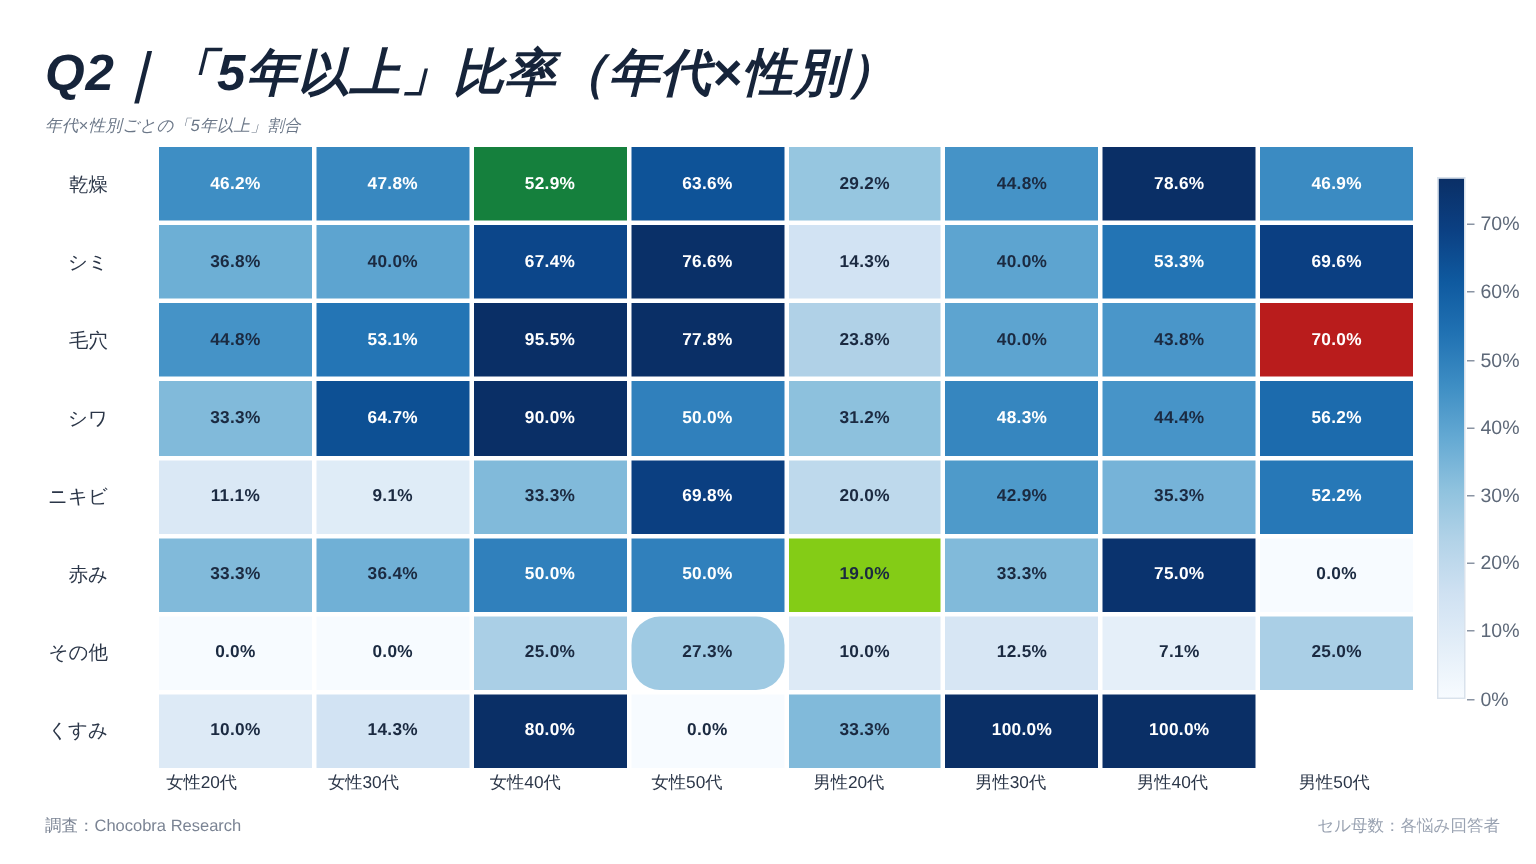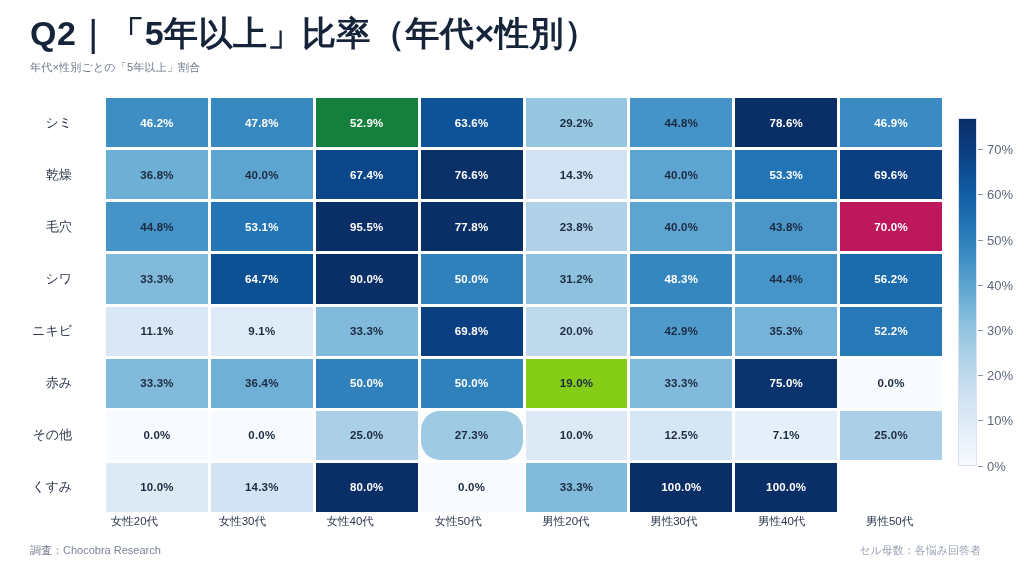--- a/index.html
+++ b/index.html
@@ -13,22 +13,23 @@
     font-family: "Liberation Sans", "DejaVu Sans", sans-serif;
     color: #1b2a41;
     overflow: hidden;
     position: relative;
   }
 
   
   #header {
     position: absolute;
     left: 30px;
-    top: 14px;
+    top: 30px;
     width: 960px;
+    font-style: italic;
   }
   #title {
     font-size: 34px;
     font-weight: bold;
     letter-spacing: 0.5px;
     color: #16243a;
     line-height: 1.16;
     white-space: nowrap;
   }
   #subtitle {
@@ -154,38 +155,38 @@
   
   #footer-left {
     position: absolute;
     left: 30px;
     top: 543px;
     font-size: 11px;
     color: #7b8494;
   }
   #footer-right {
     position: absolute;
-    right: 43px;
+    right: 24px;
     top: 543px;
     font-size: 11px;
     color: #9aa3b2;
   }
 </style>
 </head>
 <body>
 
 <div id="header">
   <div id="title">Q2｜「5年以上」比率（年代×性別）</div>
   <div id="subtitle">年代×性別ごとの「5年以上」割合</div>
 </div>
 
 <div id="plot">
   <div class="ylabels" id="ylabels">
+      <div class="ylabel">乾燥</div>
       <div class="ylabel">シミ</div>
-      <div class="ylabel">乾燥</div>
       <div class="ylabel">毛穴</div>
       <div class="ylabel">シワ</div>
       <div class="ylabel">ニキビ</div>
       <div class="ylabel">赤み</div>
       <div class="ylabel">その他</div>
       <div class="ylabel">くすみ</div>
     </div>
   <div id="grid">
       <div class="cell" style="background: rgb(62, 142, 196); color: rgb(255, 255, 255);">46.2%</div>
       <div class="cell" style="background: rgb(56, 136, 192); color: rgb(255, 255, 255);">47.8%</div>
@@ -203,21 +204,21 @@
       <div class="cell" style="background: rgb(93, 164, 208); color: rgb(27, 42, 65);">40.0%</div>
       <div class="cell" style="background: rgb(35, 116, 180); color: rgb(255, 255, 255);">53.3%</div>
       <div class="cell" style="background: rgb(11, 63, 130); color: rgb(255, 255, 255);">69.6%</div>
       <div class="cell" style="background: rgb(69, 147, 199); color: rgb(27, 42, 65);">44.8%</div>
       <div class="cell" style="background: rgb(36, 117, 181); color: rgb(255, 255, 255);">53.1%</div>
       <div class="cell" style="background: rgb(10, 47, 102); color: rgb(255, 255, 255);">95.5%</div>
       <div class="cell" style="background: rgb(10, 47, 102); color: rgb(255, 255, 255);">77.8%</div>
       <div class="cell" style="background: rgb(176, 209, 231); color: rgb(27, 42, 65);">23.8%</div>
       <div class="cell" style="background: rgb(93, 164, 208); color: rgb(27, 42, 65);">40.0%</div>
       <div class="cell" style="background: rgb(74, 150, 201); color: rgb(27, 42, 65);">43.8%</div>
-      <div class="cell" style="background: #be185d; color: rgb(255, 255, 255);">70.0%</div>
+      <div class="cell" style="background: #b91c1c; color: rgb(255, 255, 255);">70.0%</div>
       <div class="cell" style="background: rgb(129, 186, 218); color: rgb(27, 42, 65);">33.3%</div>
       <div class="cell" style="background: rgb(13, 80, 148); color: rgb(255, 255, 255);">64.7%</div>
       <div class="cell" style="background: rgb(10, 47, 102); color: rgb(255, 255, 255);">90.0%</div>
       <div class="cell" style="background: rgb(48, 128, 188); color: rgb(255, 255, 255);">50.0%</div>
       <div class="cell" style="background: rgb(141, 193, 221); color: rgb(27, 42, 65);">31.2%</div>
       <div class="cell" style="background: rgb(54, 134, 191); color: rgb(255, 255, 255);">48.3%</div>
       <div class="cell" style="background: rgb(71, 148, 200); color: rgb(27, 42, 65);">44.4%</div>
       <div class="cell" style="background: rgb(28, 107, 173); color: rgb(255, 255, 255);">56.2%</div>
       <div class="cell" style="background: rgb(218, 232, 245); color: rgb(27, 42, 65);">11.1%</div>
       <div class="cell" style="background: rgb(223, 236, 247); color: rgb(27, 42, 65);">9.1%</div>

